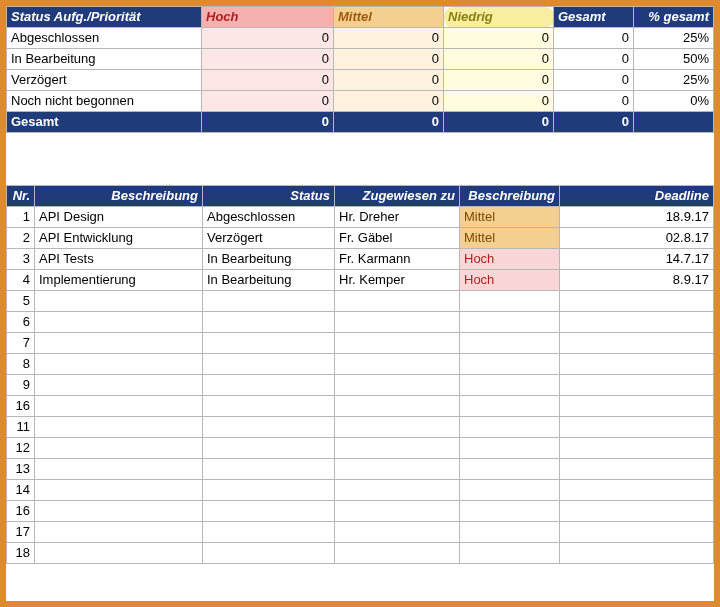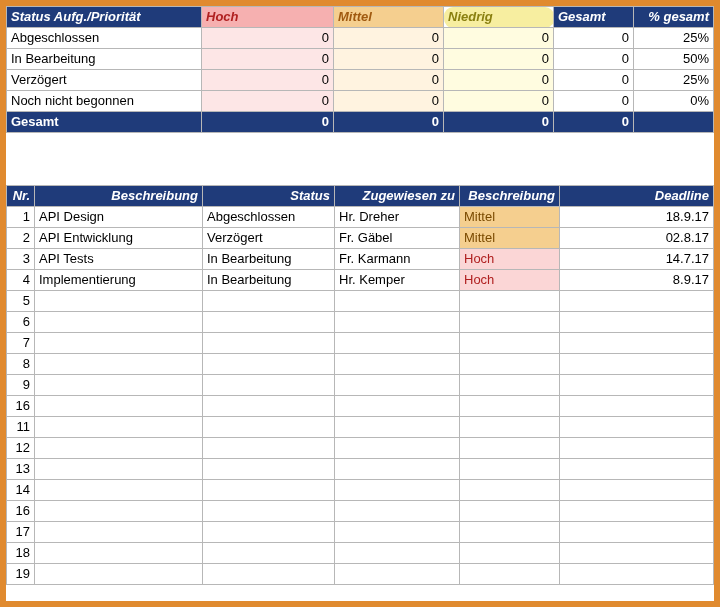--- a/index.html
+++ b/index.html
@@ -303,24 +303,16 @@
           <td class="col-deadline"></td>
         </tr>
         <tr>
           <td class="col-nr">18</td>
           <td></td>
           <td></td>
           <td></td>
           <td class=""></td>
           <td class="col-deadline"></td>
         </tr>
-        <tr>
-          <td class="col-nr">19</td>
-          <td></td>
-          <td></td>
-          <td></td>
-          <td class=""></td>
-          <td class="col-deadline"></td>
-        </tr>
       </tbody>
   </table>
 
 </div>
 
 </body></html>

